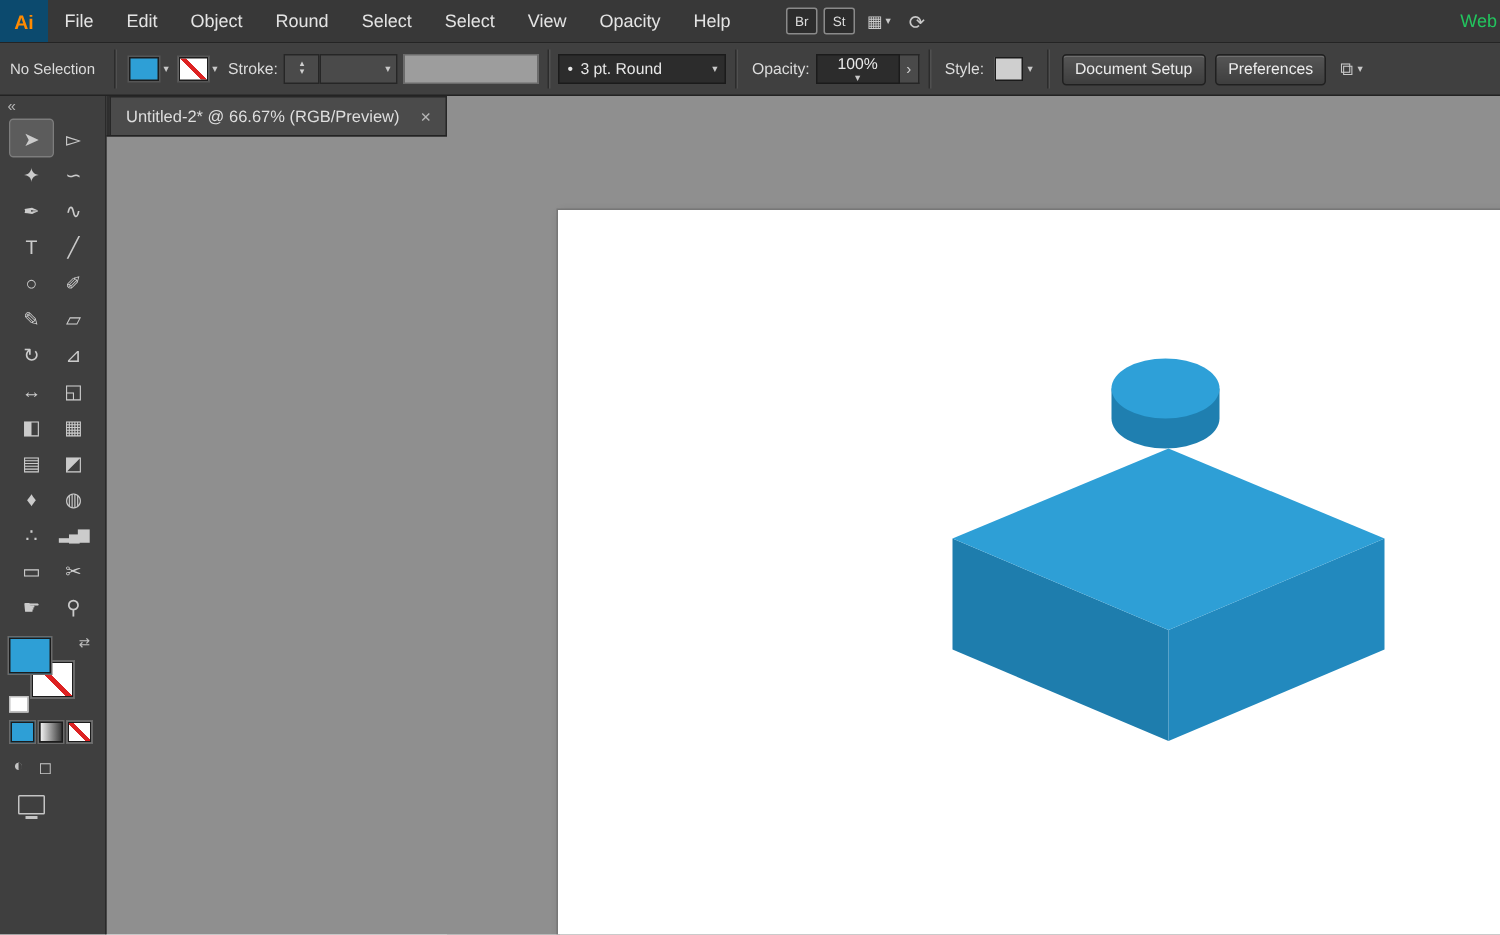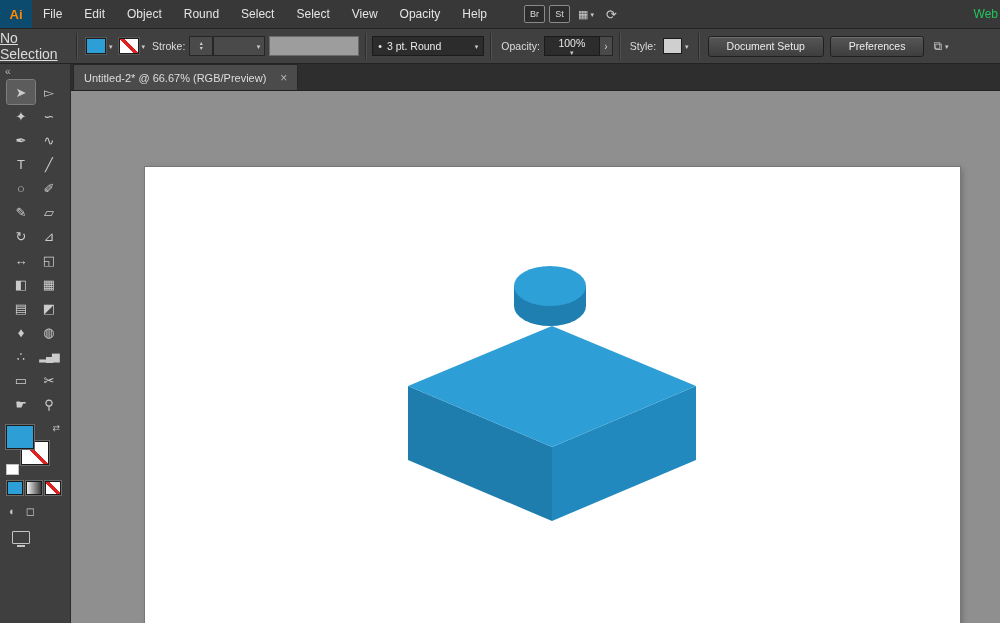--- a/index.html
+++ b/index.html
@@ -14,37 +14,37 @@
   .mb-icons{display:flex;align-items:center;margin-left:26px;gap:4px;}
   .badge{width:19px;height:16px;border:1px solid #8a8a8a;border-radius:2px;background:#2c2c2c;color:#dcdcdc;font-size:9px;display:flex;align-items:center;justify-content:center;}
   .ws{display:flex;align-items:center;gap:2px;color:#c9c9c9;font-size:11px;padding:0 4px;}
   .caret{font-size:7px;color:#c9c9c9;line-height:1;}
   .sync{color:#c9c9c9;font-size:13px;margin-left:4px;}
   .mb-spacer{flex:1;}
   .ws-label{color:#22c55e;font-size:12px;padding-right:2px;}
 
   
   .controlbar{height:34px;background:#404040;border-bottom:1px solid #232323;display:flex;align-items:center;font-size:10.5px;color:#dcdcdc;flex:0 0 auto;}
-  .cb-first{width:70px;display:flex;align-items:center;justify-content:center;font-size:14px;height:100%;text-decoration:underline;}
+  .cb-first{width:70px;display:flex;align-items:center;justify-content:center;font-size:10px;height:100%;}
   .vsep{width:1px;height:26px;background:#2c2c2c;box-shadow:1px 0 0 #505050;margin:0 6px;}
   .swatchbox{width:18px;height:14px;border:1px solid #1d1d1d;box-shadow:0 0 0 1px #555;}
   .sw-none{background:#fff linear-gradient(45deg,transparent 43%,#d22 43%,#d22 57%,transparent 57%);}
   .sw-wrap{display:flex;align-items:center;gap:3px;margin:0 3px;}
   .cb-label{margin:0 4px;}
   .stepper{width:22px;height:18px;background:#4a4a4a;border:1px solid #262626;display:flex;flex-direction:column;align-items:center;justify-content:center;line-height:0.8;}
   .stepper span{font-size:6px;color:#cfcfcf;}
   .dd{height:18px;background:#4a4a4a;border:1px solid #262626;display:flex;align-items:center;padding:0 4px;gap:4px;}
   .dd-empty{width:42px;justify-content:flex-end;}
   .dd-disabled{width:88px;height:18px;background:#9d9d9d;border:1px solid #6b6b6b;margin-left:4px;}
   .brush-dd{width:100px;height:18px;background:#2c2c2c;border:1px solid #1b1b1b;display:flex;align-items:center;padding:0 5px;gap:5px;color:#e8e8e8;}
   .brush-dd .grow{flex:1;}
   .field{width:46px;height:18px;background:#2c2c2c;border:1px solid #1b1b1b;display:flex;align-items:center;justify-content:space-between;padding:0 4px;color:#e8e8e8;flex-direction:column;}
   .flyout{width:12px;height:18px;background:#4a4a4a;border:1px solid #262626;border-left:none;display:flex;align-items:center;justify-content:center;color:#cfcfcf;font-size:10px;}
   .style-sw{width:17px;height:14px;background:#cfcfcf;border:1px solid #1b1b1b;}
-  .btn{height:19px;padding:0 18px;background:linear-gradient(#565656,#3e3e3e);border:1px solid #202020;border-radius:3px;box-shadow:inset 0 1px 0 #6e6e6e;color:#ececec;font-size:10.5px;display:flex;align-items:center;margin:0 3px;cursor:default;}
+  .btn{height:19px;padding:0 8px;background:linear-gradient(#565656,#3e3e3e);border:1px solid #202020;border-radius:3px;box-shadow:inset 0 1px 0 #6e6e6e;color:#ececec;font-size:10.5px;display:flex;align-items:center;margin:0 3px;cursor:default;}
   .arr-icon{color:#c9c9c9;font-size:12px;display:flex;align-items:center;gap:3px;margin-left:6px;}
 
   
   .main{flex:1;display:flex;min-height:0;}
 
   
   .toolpanel{width:70px;background:#3f3f3f;border-right:1px solid #2a2a2a;display:flex;flex-direction:column;flex:0 0 auto;}
   .tp-head{height:15px;display:flex;align-items:center;padding-left:5px;color:#b5b5b5;font-size:10px;}
   .tools{display:grid;grid-template-columns:1fr 1fr;padding:1px 7px;}
   .tool{height:24px;display:flex;align-items:center;justify-content:center;color:#cbcbcb;font-size:13px;cursor:default;border-radius:2px;}
@@ -59,21 +59,21 @@
   .fsbtns{display:flex;gap:3px;padding:6px 0 0 7px;}
   .cbtn{width:14px;height:12px;border:1px solid #1c1c1c;box-shadow:0 0 0 1px #6a6a6a;}
   .cbtn.grad{background:linear-gradient(90deg,#f2f2f2,#3a3a3a);}
   .cbtn.none{background:#fff linear-gradient(45deg,transparent 42%,#d22 42%,#d22 58%,transparent 58%);}
   .modes{display:flex;gap:10px;padding:10px 0 0 9px;color:#c4c4c4;font-size:11px;}
   .screenmode{padding:12px 0 0 12px;}
   .monitor{display:inline-block;width:16px;height:11px;border:1px solid #c4c4c4;border-radius:1px;position:relative;}
   .monitor::after{content:"";position:absolute;left:4px;right:4px;bottom:-4px;height:2px;background:#c4c4c4;}
 
   
-  .docarea{flex:1;display:flex;flex-direction:column;min-width:0;}
+  .docarea{flex:1;display:flex;flex-direction:row;min-width:0;}
   .tabstrip{height:26px;background:#2e2e2e;border-bottom:1px solid #232323;display:flex;align-items:flex-end;flex:0 0 auto;}
   .tab{height:25px;background:#4b4b4b;color:#dedede;font-size:11px;display:flex;align-items:center;padding:0 10px;gap:14px;margin-left:2px;border:1px solid #272727;border-bottom:none;}
   .tab .close{color:#b5b5b5;font-size:12px;cursor:default;}
   .canvas{flex:1;position:relative;background:#8f8f8f;overflow:hidden;}
   .artboard{position:absolute;left:74px;top:76px;width:815px;bottom:-10px;background:#ffffff;box-shadow:0 0 0 1px #777,2px 2px 6px rgba(0,0,0,.25);}
   .scene{position:absolute;left:0;top:0;}
 </style>
 </head>
 <body>
 

